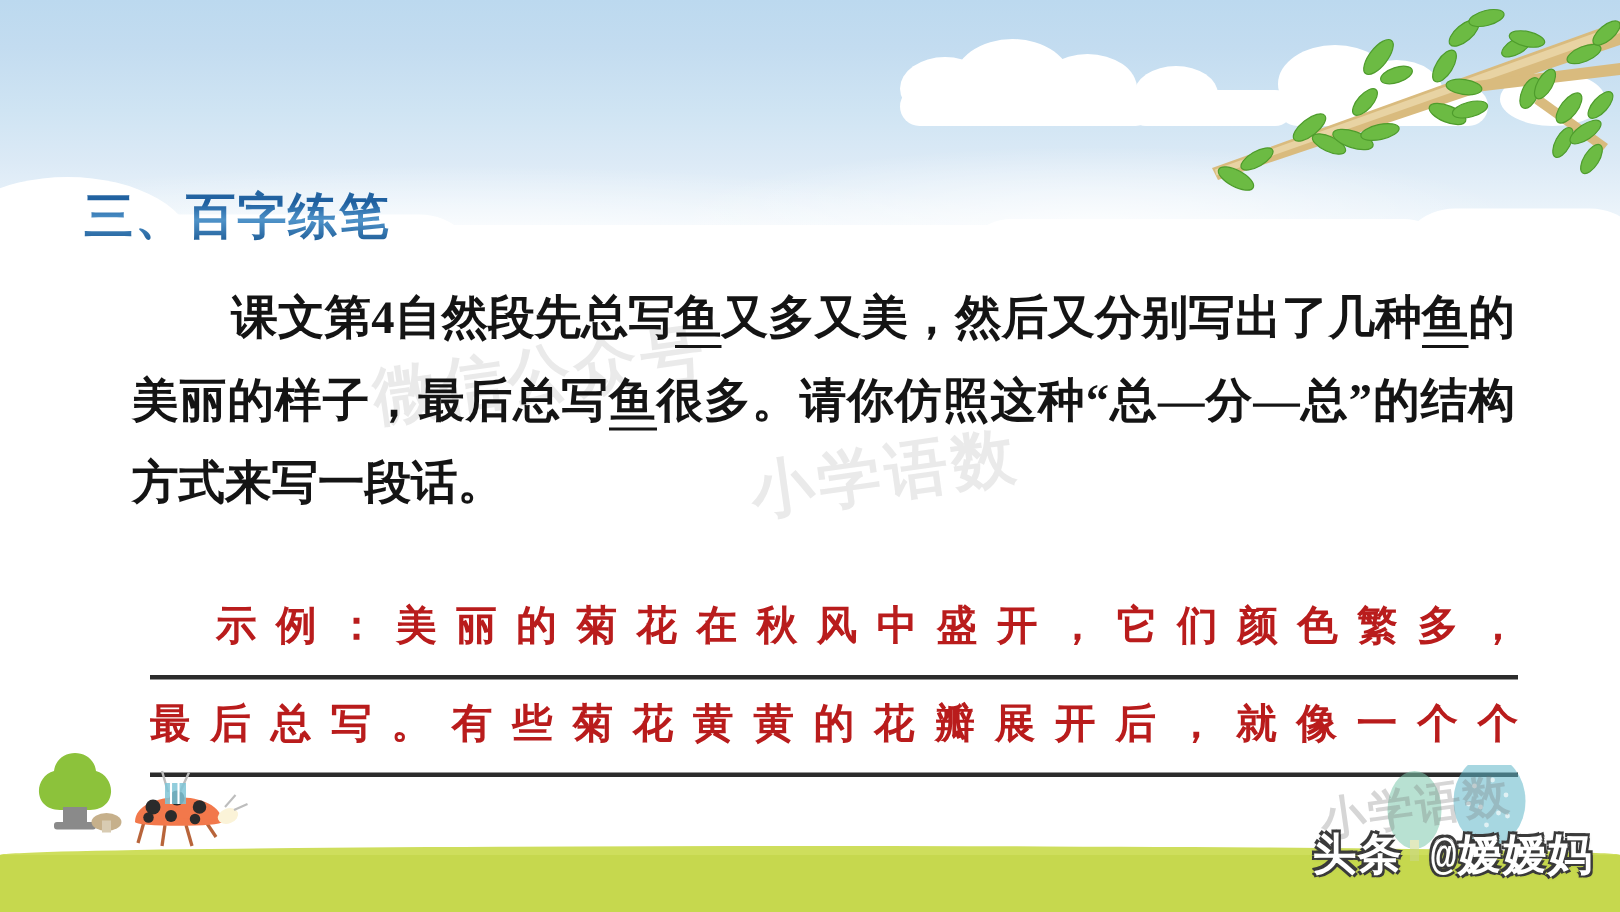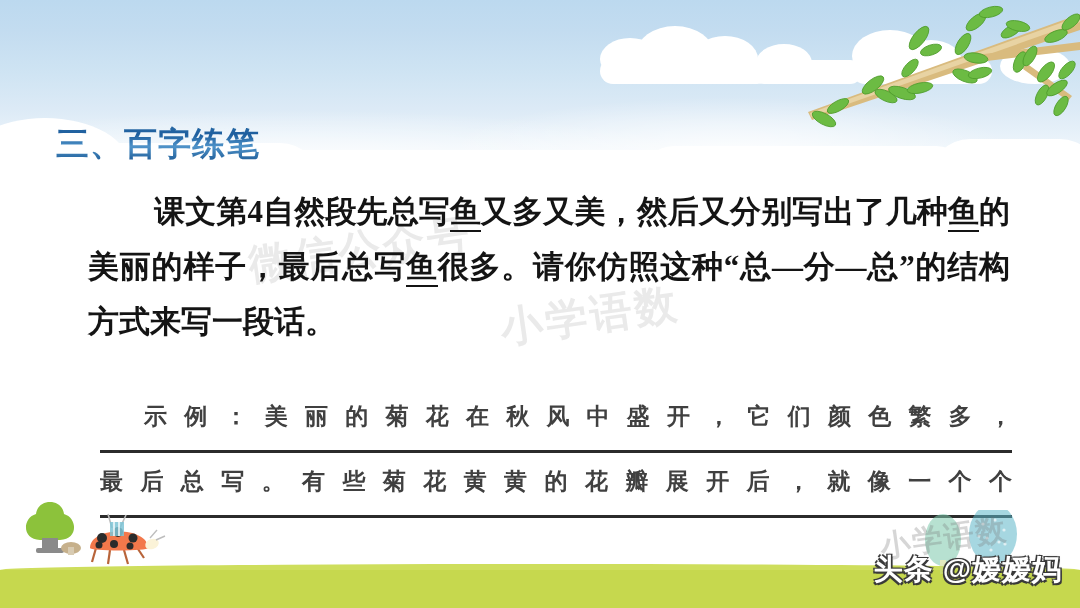--- a/index.html
+++ b/index.html
@@ -110,24 +110,24 @@
   }
   .body-text .indent { display: inline-block; width: 66px; }
   .ul { border-bottom: 2px solid #141414; padding-bottom: 1px; }
 
   
   .example {
     position: absolute;
     left: 100px;
     top: 388px;
     width: 912px;
-    font-size: 23px;
+    font-size: 27px;
     line-height: 64px;
     font-weight: 700;
-    color: #404040;
+    color: #b91c1c;
     font-family: "Liberation Serif", "DejaVu Serif", serif;
     text-align: justify;
     text-align-last: justify;
   }
   .ex-line {
     display: block;
     border-bottom: 3px solid #2b2b2b;
     height: 62px;
     line-height: 58px;
     white-space: nowrap;
@@ -159,21 +159,21 @@
     right: 18px;
     bottom: 18px;
     font-size: 29px;
     font-weight: 700;
     color: #ffffff;
     text-shadow:
       -1.5px -1.5px 0 #3a3a3a, 1.5px -1.5px 0 #3a3a3a,
       -1.5px  1.5px 0 #3a3a3a, 1.5px  1.5px 0 #3a3a3a,
        0 0 3px rgba(0,0,0,0.35);
     letter-spacing: 1px;
-    font-family: Liberation Sans, sans-serif;
+    font-family: Liberation Mono, monospace;
     white-space: nowrap;
   }
 </style>
 </head>
 <body>
 
 <div id="slide">
 
   <div class="sky"></div>
   <div class="sky-haze"></div>

